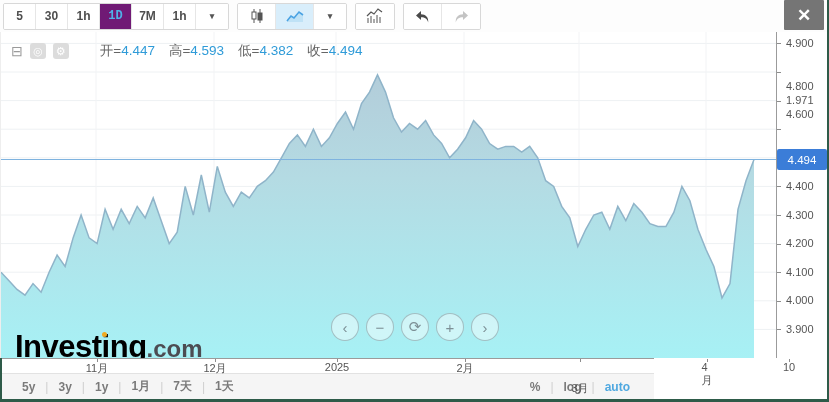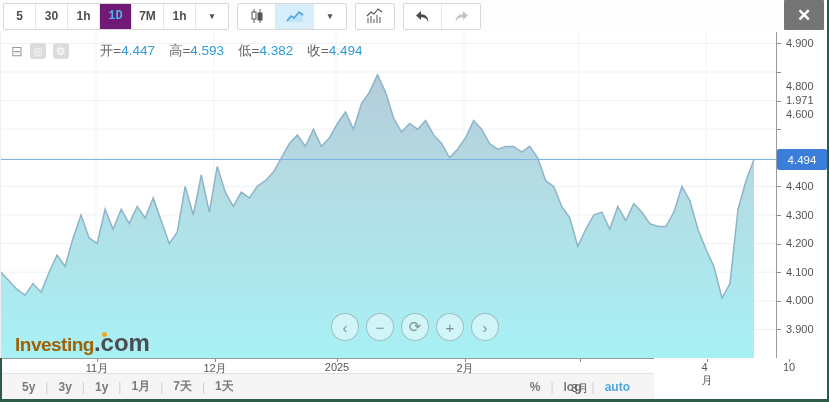--- a/index.html
+++ b/index.html
@@ -37,21 +37,21 @@
   .title-row { position:absolute; left:10px; top:10px; display:flex; align-items:center; gap:7px;
                font-size:15px; color:#454545; white-space:nowrap; }
   .collapse-glyph { color:#9a9a9a; font-size:14px; cursor:pointer; }
   .mini-btn { width:16px; height:16px; border-radius:3px; background:#dcdcdc; color:#fff;
               font-size:11px; line-height:16px; text-align:center; cursor:pointer; }
   .ohlc { display:flex; gap:14px; margin-left:24px; font-size:13.5px; }
   .ohlc-label { color:#666; }
   .ohlc-value { color:#2f9bd8; }
   
   .watermark { position:absolute; left:14px; top:297px; }
-  .wm-brand { font-size:19px; font-weight:bold; color:#a16207; letter-spacing:-0.5px;margin-top:24px; }
+  .wm-brand { font-size:31px; font-weight:bold; color:#000000; letter-spacing:-0.5px;margin-top:24px; }
   .wm-domain { font-size:24px; font-weight:bold; color:#4c4c52; }
   .wm-dot { position:absolute; left:87px; top:3px; width:5px; height:5px; border-radius:50%;
             background:#efa921; }
   .wm-provider { font-size:15px; color:#a5d3e8; margin-top:1px; }
   
   .nav-row { position:absolute; left:330px; top:281px; display:flex; gap:7px; }
   .nav-btn { width:28px; height:28px; border-radius:50%; background:rgba(255,255,255,0.45);
              border:1.5px solid rgba(125,145,152,0.55); color:#7d9096; font-size:15px;
              display:flex; align-items:center; justify-content:center; cursor:pointer; }
   

